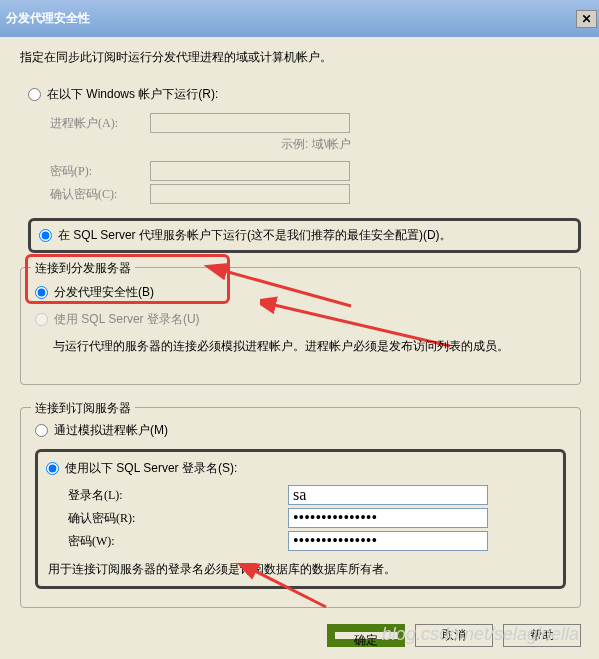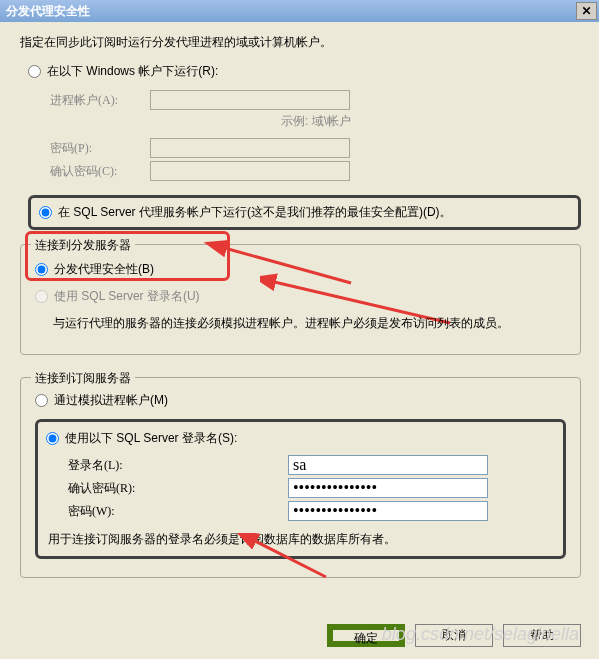--- a/index.html
+++ b/index.html
@@ -6,21 +6,21 @@
 body {
   font-family: "SimSun", "宋体", "Microsoft YaHei", sans-serif;
   font-size: 12px;
   background: #ece9d8;
   width: 599px;
   height: 659px;
   overflow: hidden;
   position: relative;
 }
 .titlebar {
-  height: 22px;
+  height: 37px;
   background: linear-gradient(to bottom, #a2c0e8, #7aa5d6);
   display: flex;
   align-items: center;
   padding: 0 2px 0 6px;
   color: #fff;
   font-weight: bold;
 }
 .titlebar-text { flex: 1; }
 .close-btn {
   width: 21px; height: 18px;
@@ -31,21 +31,21 @@
   font-weight: bold;
   display: flex;
   align-items: center;
   justify-content: center;
   cursor: pointer;
 }
 .content {
   padding: 12px 18px 10px 20px;
   height: 600px;
 }
-.intro { margin-bottom: 12px; }
+.intro { margin-bottom: 20px; }
 .section1 { padding-left: 8px; position: relative; }
 .radio-row {
   display: flex;
   margin: 4px 0 10px 0;
 }
 .radio-row input[type="radio"] { margin-right: 6px; }
 .form-row {
   display: flex;
   align-items: center;
   margin: 3px 0;
@@ -91,38 +91,38 @@
   top: -14px;
   left: 4px;
   border: 3px solid #e53935;
   border-radius: 6px;
   padding: 2px 6px 6px 6px;
   background: transparent;
   width: 205px;
   height: 50px;
   pointer-events: none;
 }
-.note-text { margin: 8px 0 8px 18px; font-family: Liberation Mono, monospace; }
+.note-text { margin: 8px 0 15px 18px; font-family: Liberation Mono, monospace; }
 .button-bar {
   position: absolute;
   bottom: 12px;
   right: 18px;
   display: flex;
   gap: 10px;
 }
 .btn {
   width: 78px;
   height: 23px;
   background: #ece9d8;
   border: 1px solid #7f7f7f;
   cursor: pointer;
   font-family: inherit;
   font-size: 12px;
 }
-.btn.default { border: 6px solid #4d7c0f; }
+.btn.default { border: 8px solid #4d7c0f; }
 .disabled-text { color: #888; }
 .watermark {
   position: absolute;
   bottom: 14px;
   right: 20px;
   color: #d0d0d0;
   font-style: italic;
   font-size: 18px;
   pointer-events: none;
 }

